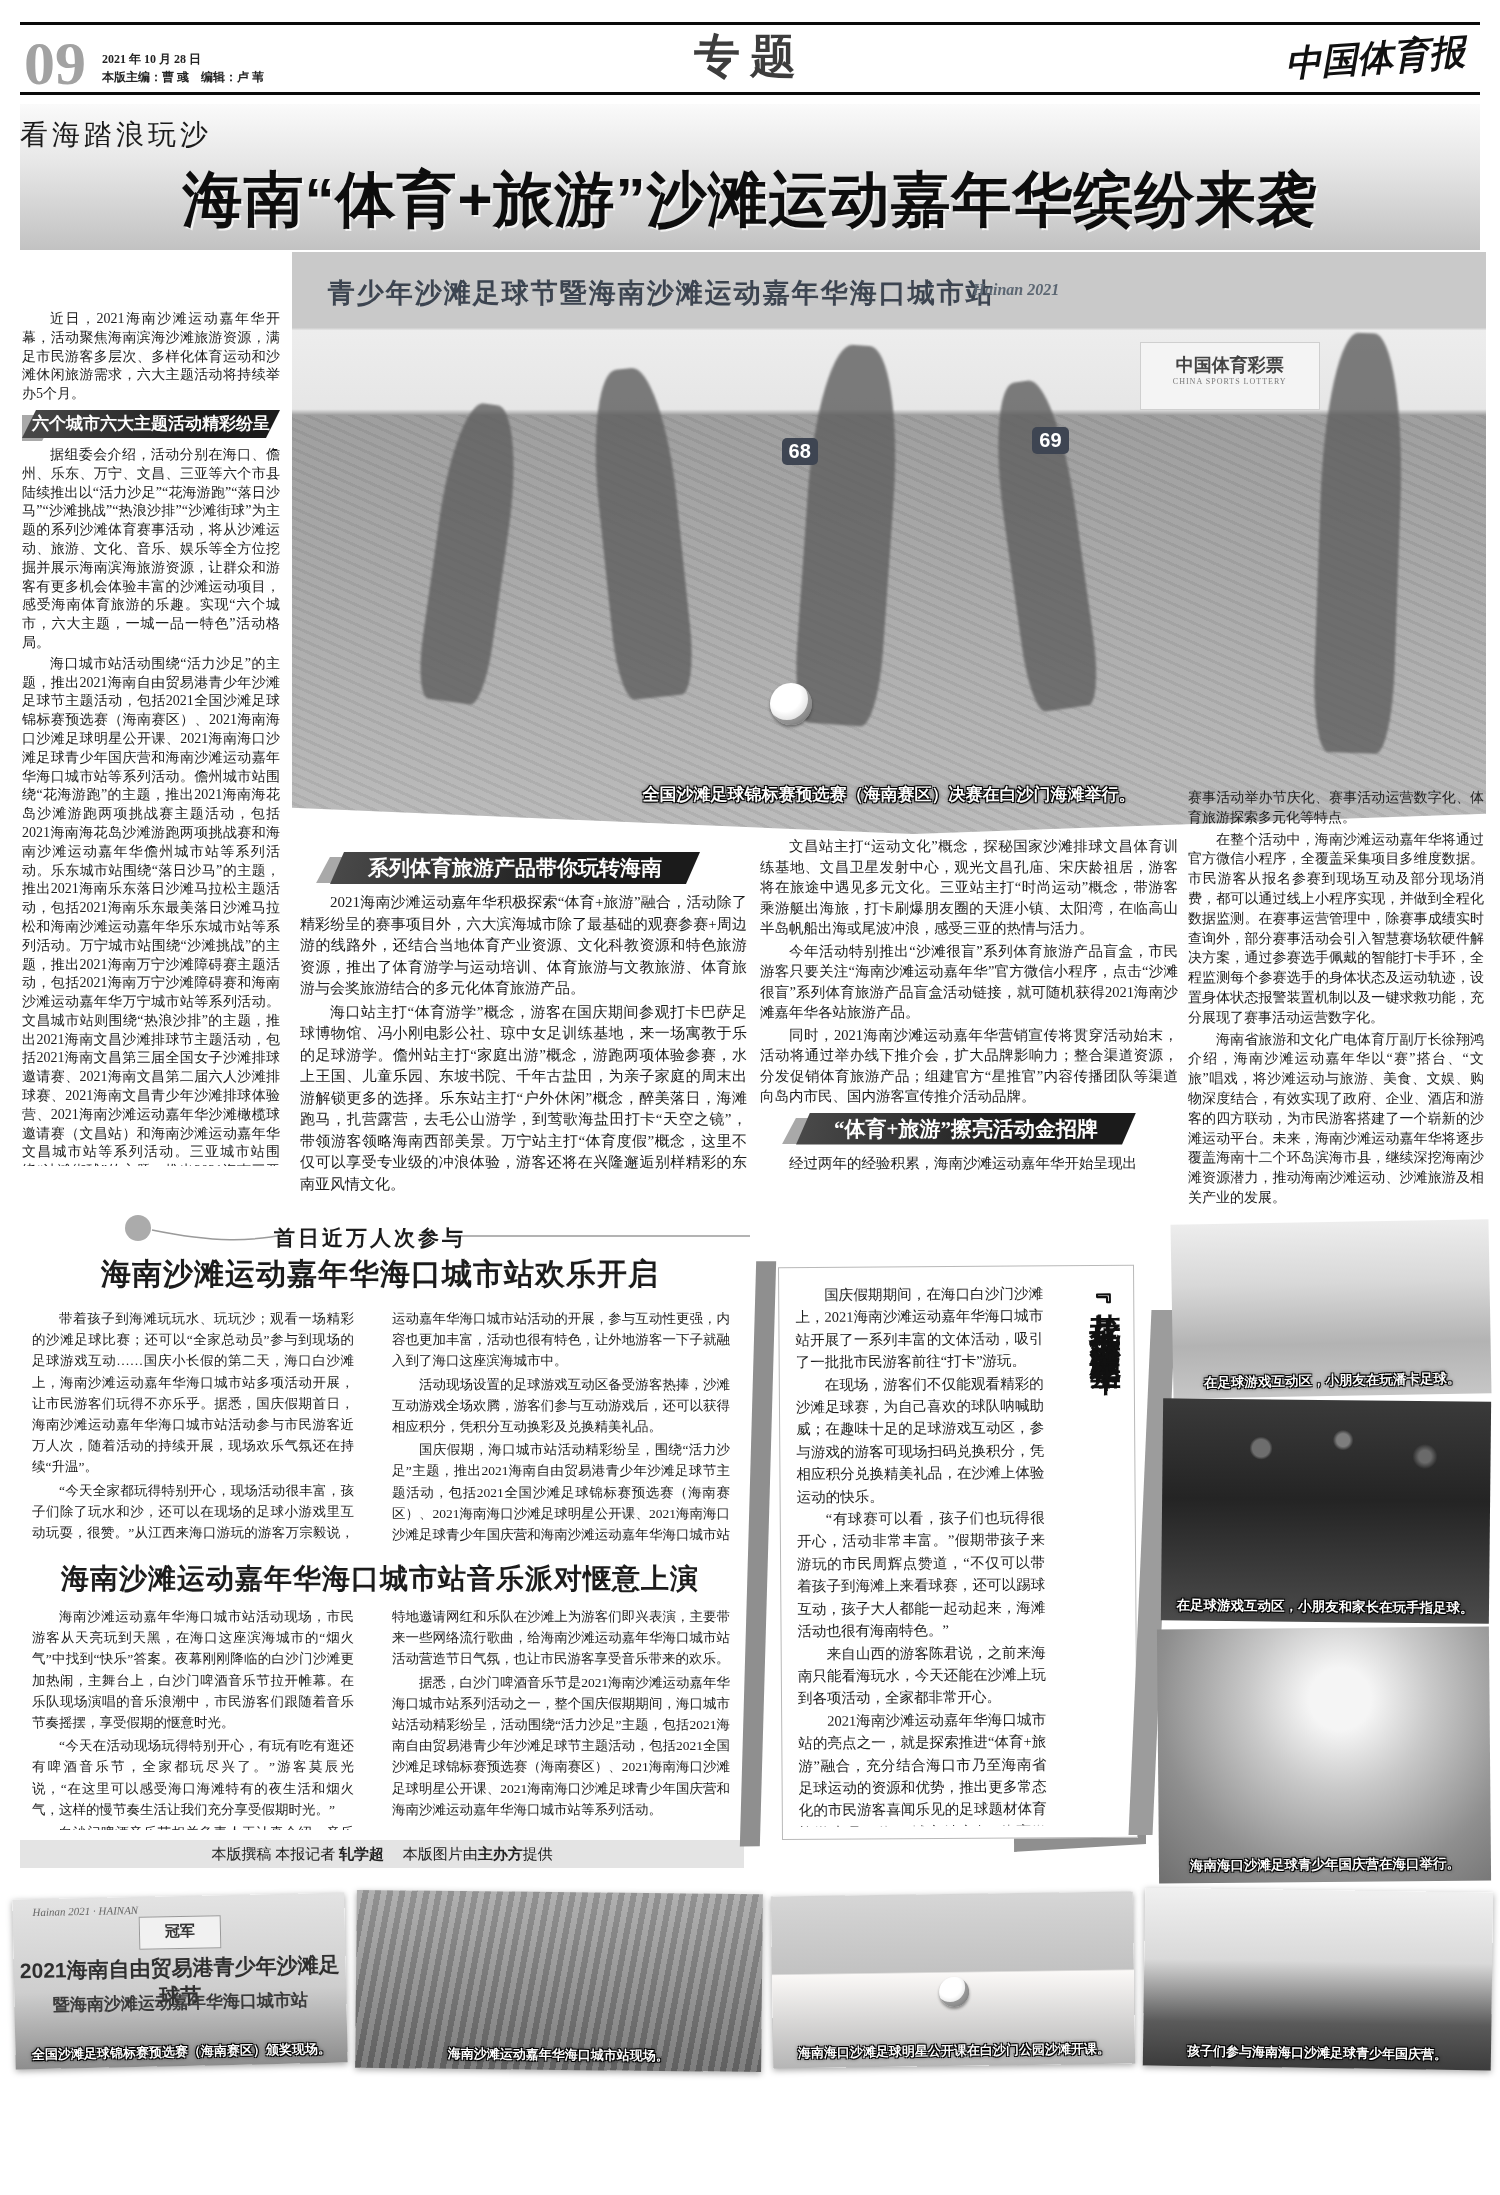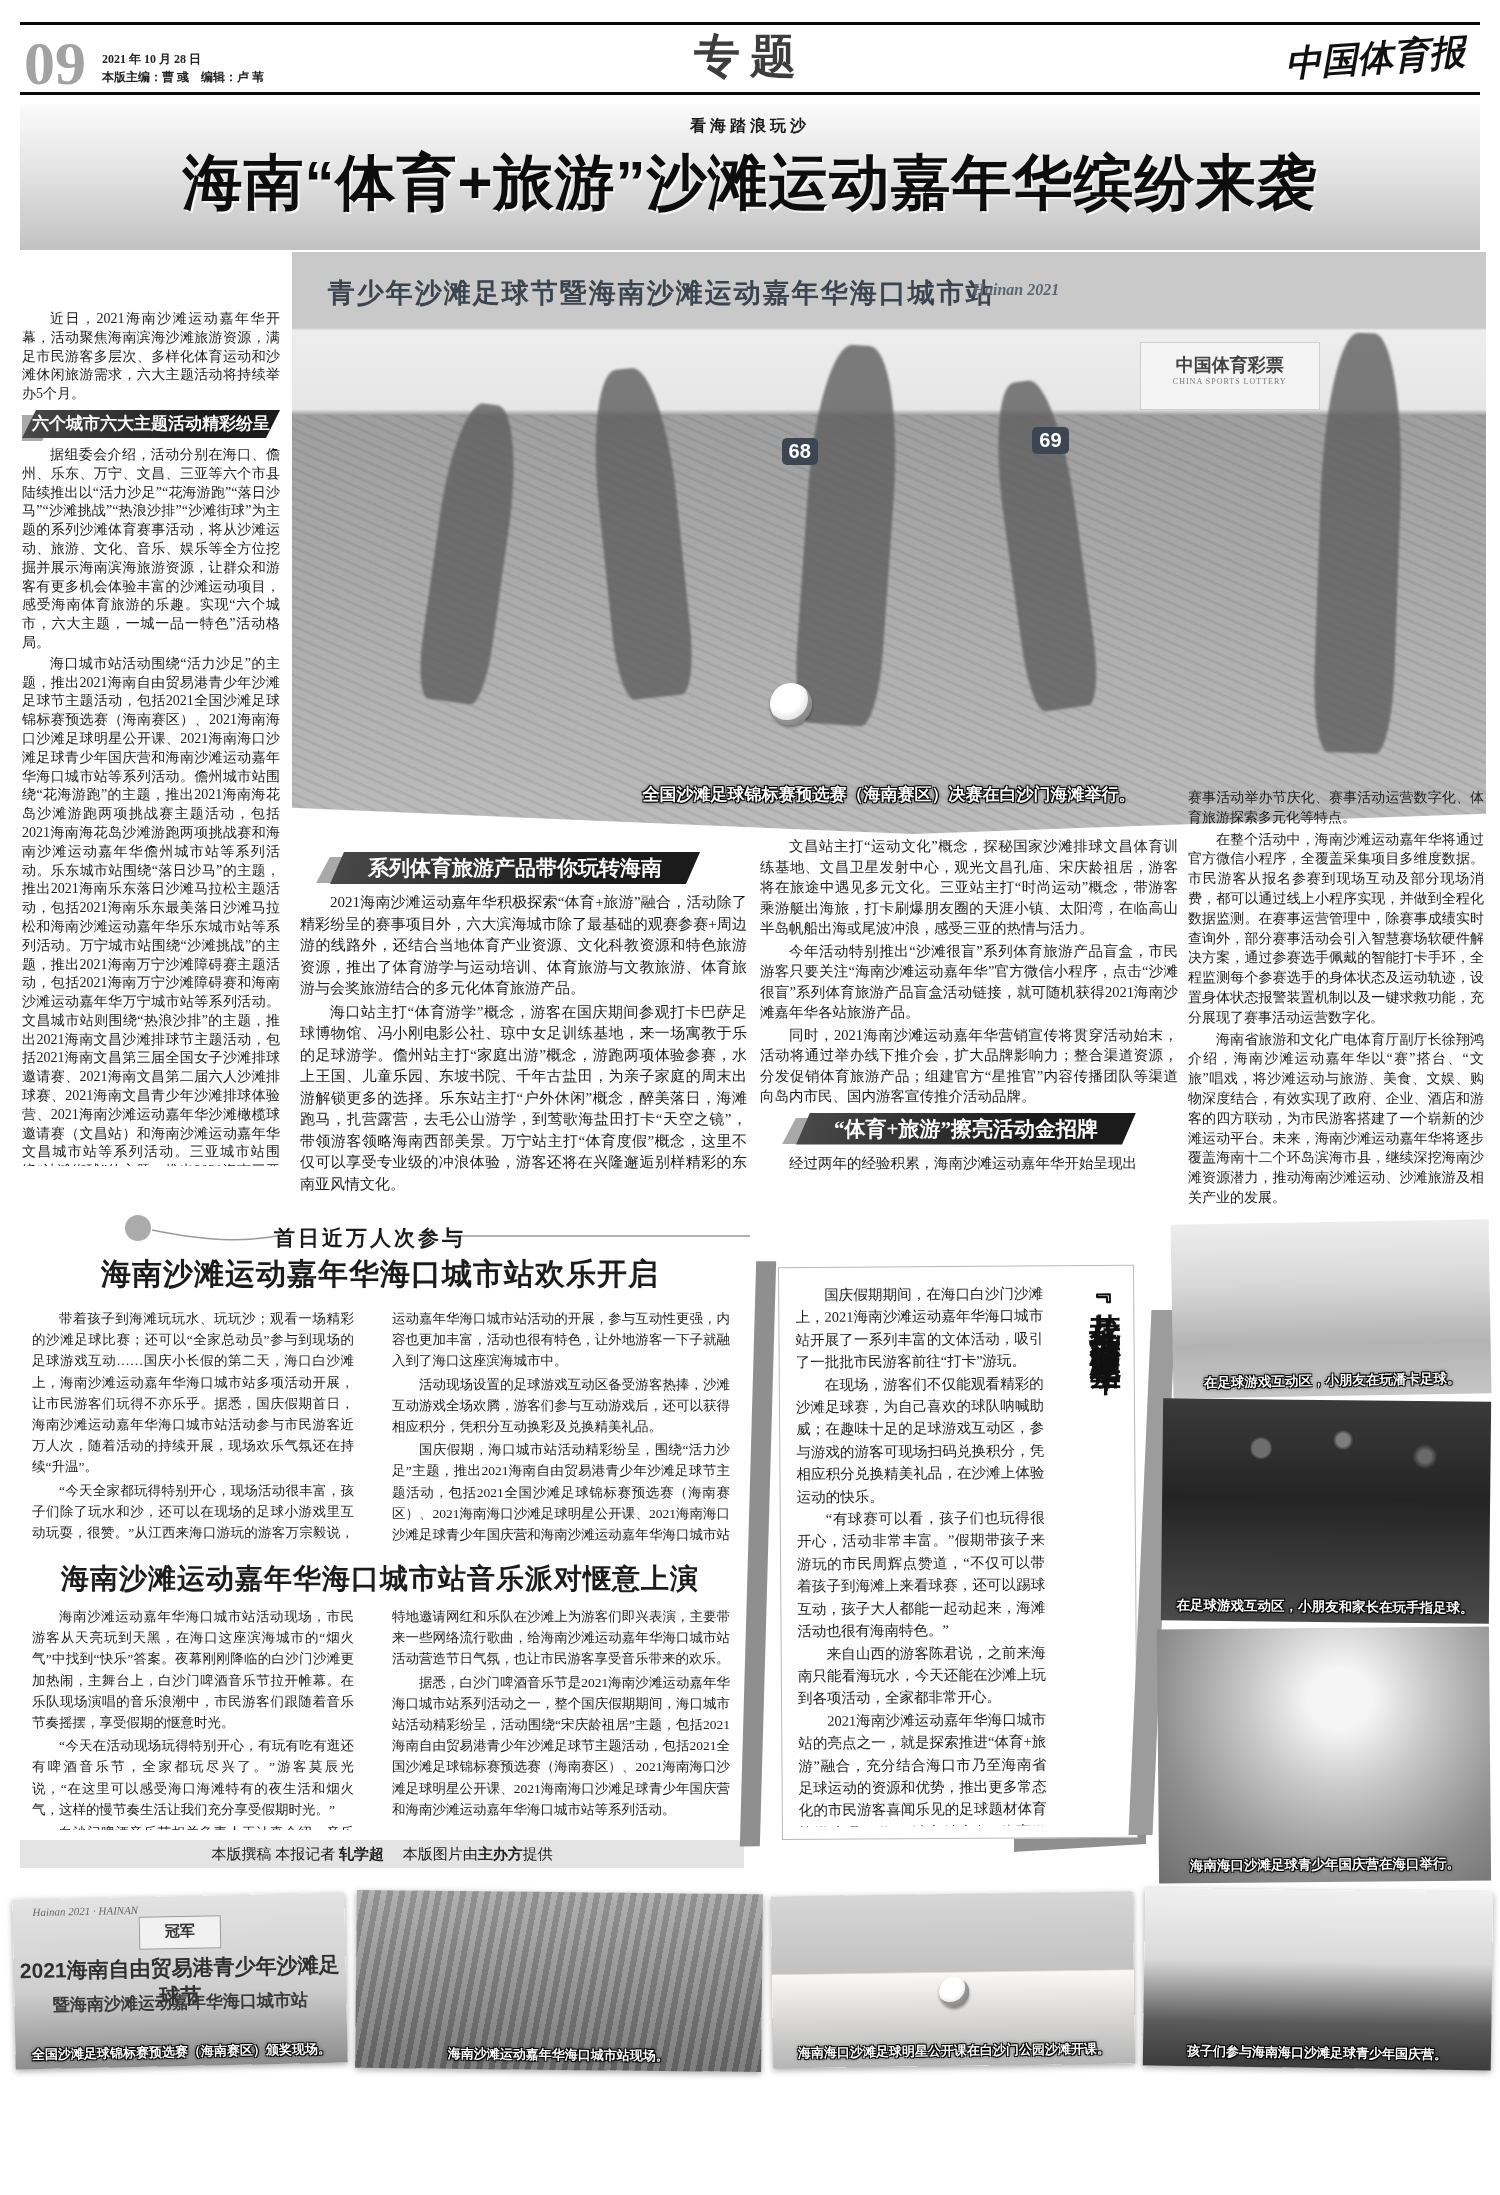--- a/index.html
+++ b/index.html
@@ -6,21 +6,21 @@
   body{width:1500px;height:2195px;position:relative;font-family:"Liberation Serif","DejaVu Serif",serif;color:#1c1c1c;overflow:hidden;}
   .abs{position:absolute;}
   .rule{background:#0a0a0a;height:3px;}
   
   .pagenum{font-size:62px;font-weight:bold;color:#a2a2a2;line-height:1;}
   .dateline{font-size:12px;font-weight:bold;color:#222;line-height:18px;}
   .sectiontitle{font-size:46px;font-weight:bold;color:#3d3d3d;letter-spacing:10px;text-align:center;}
   .masthead{font-size:36px;font-weight:bold;font-style:italic;color:#111;transform:rotate(-4deg);font-family:"DejaVu Serif",serif;}
   
   .leadbg{background:linear-gradient(180deg,#fafafa 0%,#e7e7e7 40%,#c2c2c2 100%);}
-  .kicker{font-size:16px;font-weight:bold;color:#1a1a1a;text-align:center;letter-spacing:4px;}
+  .kicker{font-size:28px;font-weight:normal;color:#1a1a1a;letter-spacing:4px;}
   .bigheadline{font-family:"Liberation Sans","DejaVu Sans",sans-serif;font-size:60px;font-weight:900;color:#0d0d0d;text-align:center;letter-spacing:1px;text-shadow:2px 2px 0 rgba(255,255,255,.75);white-space:nowrap;}
   
   .coltext{text-align:justify;overflow:hidden;}
   .coltext p{margin:0 0 2px 0;text-indent:2em;}
   .coltext p.noindent{text-indent:0;}
   .c1{font-size:14px;line-height:18.8px;}
   .c2{font-size:15px;line-height:21.5px;font-family:Liberation Serif, serif;}
   .c3{font-size:14.5px;line-height:20.5px;}
   .c4{font-size:14px;line-height:19.8px;}
   .cm{font-size:13.5px;line-height:21.2px;}
@@ -173,21 +173,21 @@
 </div>
 
 <div class="abs midheadline h2" style="left:30px;top:1560px;width:700px;">海南沙滩运动嘉年华海口城市站音乐派对惬意上演</div>
 <div class="abs coltext cm" style="left:32px;top:1606px;width:322px;height:224px;">
   <p>海南沙滩运动嘉年华海口城市站活动现场，市民游客从天亮玩到天黑，在海口这座滨海城市的“烟火气”中找到“快乐”答案。夜幕刚刚降临的白沙门沙滩更加热闹，主舞台上，白沙门啤酒音乐节拉开帷幕。在乐队现场演唱的音乐浪潮中，市民游客们跟随着音乐节奏摇摆，享受假期的惬意时光。</p>
   <p>“今天在活动现场玩得特别开心，有玩有吃有逛还有啤酒音乐节，全家都玩尽兴了。”游客莫辰光说，“在这里可以感受海口海滩特有的夜生活和烟火气，这样的慢节奏生活让我们充分享受假期时光。”</p>
   <p>白沙门啤酒音乐节相关负责人王认真介绍，音乐节活动</p>
 </div>
 <div class="abs coltext cm" style="left:392px;top:1606px;width:338px;height:224px;">
   <p class="noindent">特地邀请网红和乐队在沙滩上为游客们即兴表演，主要带来一些网络流行歌曲，给海南沙滩运动嘉年华海口城市站活动营造节日气氛，也让市民游客享受音乐带来的欢乐。</p>
-  <p>据悉，白沙门啤酒音乐节是2021海南沙滩运动嘉年华海口城市站系列活动之一，整个国庆假期期间，海口城市站活动精彩纷呈，活动围绕“宋庆龄祖居”主题，包括2021海南自由贸易港青少年沙滩足球节主题活动，包括2021全国沙滩足球锦标赛预选赛（海南赛区）、2021海南海口沙滩足球明星公开课、2021海南海口沙滩足球青少年国庆营和海南沙滩运动嘉年华海口城市站等系列活动。</p>
+  <p>据悉，白沙门啤酒音乐节是2021海南沙滩运动嘉年华海口城市站系列活动之一，整个国庆假期期间，海口城市站活动精彩纷呈，活动围绕“活力沙足”主题，包括2021海南自由贸易港青少年沙滩足球节主题活动，包括2021全国沙滩足球锦标赛预选赛（海南赛区）、2021海南海口沙滩足球明星公开课、2021海南海口沙滩足球青少年国庆营和海南沙滩运动嘉年华海口城市站等系列活动。</p>
 </div>
 
 <div class="abs creditband" style="left:20px;top:1840px;width:724px;height:28px;">
   <span>本版撰稿 本报记者</span>
   <span class="b">轧学超</span>　
   <span>本版图片由</span><span class="b">主办方</span><span>提供</span>
 </div>
 
 <div class="abs boxframe" style="left:746px;top:1260px;width:392px;height:585px;">
   <div class="boxleftbar"></div>

